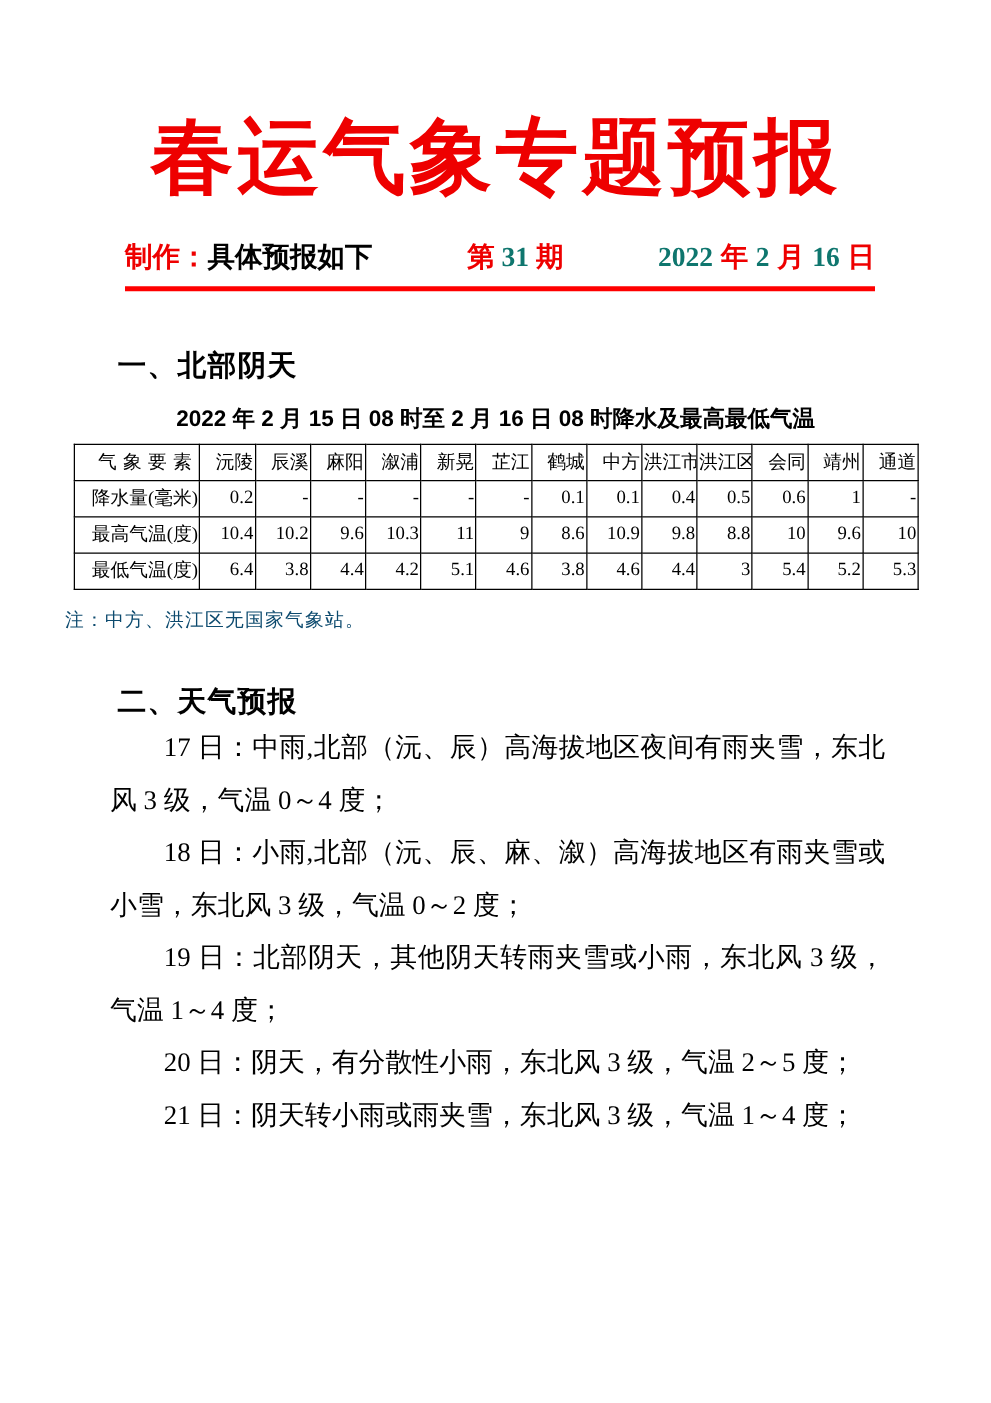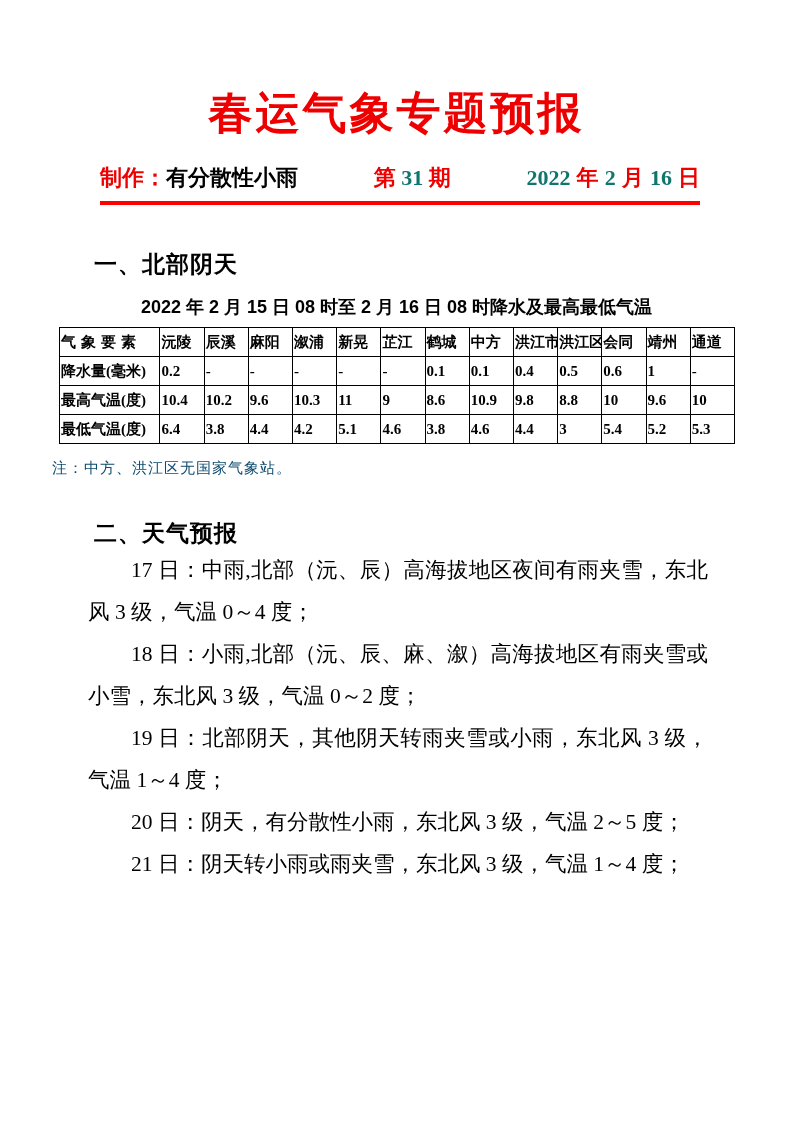--- a/index.html
+++ b/index.html
@@ -11,21 +11,21 @@
     font-family:"Liberation Serif","DejaVu Serif",serif;
     color:#000;
     --red:#ee0000;
     --rule-red:#ff0000;
   }
   .doc-title{
     margin:86px 0 0 0;
     text-align:center;
     font-family:"Liberation Serif","DejaVu Serif",serif;
     font-weight:bold;
-    font-size:44px;
+    font-size:66px;
     letter-spacing:3px;
     color:var(--red);
     line-height:1.25;
   }
   .masthead{
     width:600px;
     margin:22px 0 0 100px;
     display:flex;
     justify-content:space-between;
     align-items:baseline;
@@ -60,22 +60,22 @@
     margin:8px 0 0 59px;
     width:676px;
     border-collapse:collapse;
     table-layout:fixed;
     font-size:15px;
   }
   table.weather th,table.weather td{
     border:1.5px solid #000;
     height:28px;
     padding:0 1px;
-    text-align:left;
-    font-weight:bold;
+    text-align:right;
+    font-weight:normal;
     white-space:nowrap;
     overflow:hidden;
   }
   table.weather col.label-col{width:100px;}
   table.weather col.data-col{width:44px;}
   th.factor{letter-spacing:5px;}
   .note{
     margin:15px 0 0 52px;
     font-size:15px;
     color:#0c4a6e;
@@ -96,21 +96,21 @@
   .h2-spacer{height:40px;}
 </style>
 </head>
 <body>
 
 <div class="page" style="--red: #ee0000; --rule-red: #ff0000;">
 
   <h1 class="doc-title">春运气象专题预报</h1>
 
   <div class="masthead">
-    <div><span class="red">制作：</span><span>有分散性小雨</span></div>
+    <div><span class="red">制作：</span><span>具体预报如下</span></div>
     <div><span class="red">第</span><span class="num"> 31 </span><span class="red">期</span></div>
     <div><span class="num">2022</span><span class="red"> 年 </span><span class="num">2</span><span class="red"> 月 </span><span class="num">16</span><span class="red"> 日</span></div>
   </div>
 
   <div class="red-rule"></div>
 
   <div class="section-heading">一、北部阴天</div>
 
   <div class="table-title">2022 年 2 月 15 日 08 时至 2 月 16 日 08 时降水及最高最低气温</div>
 

